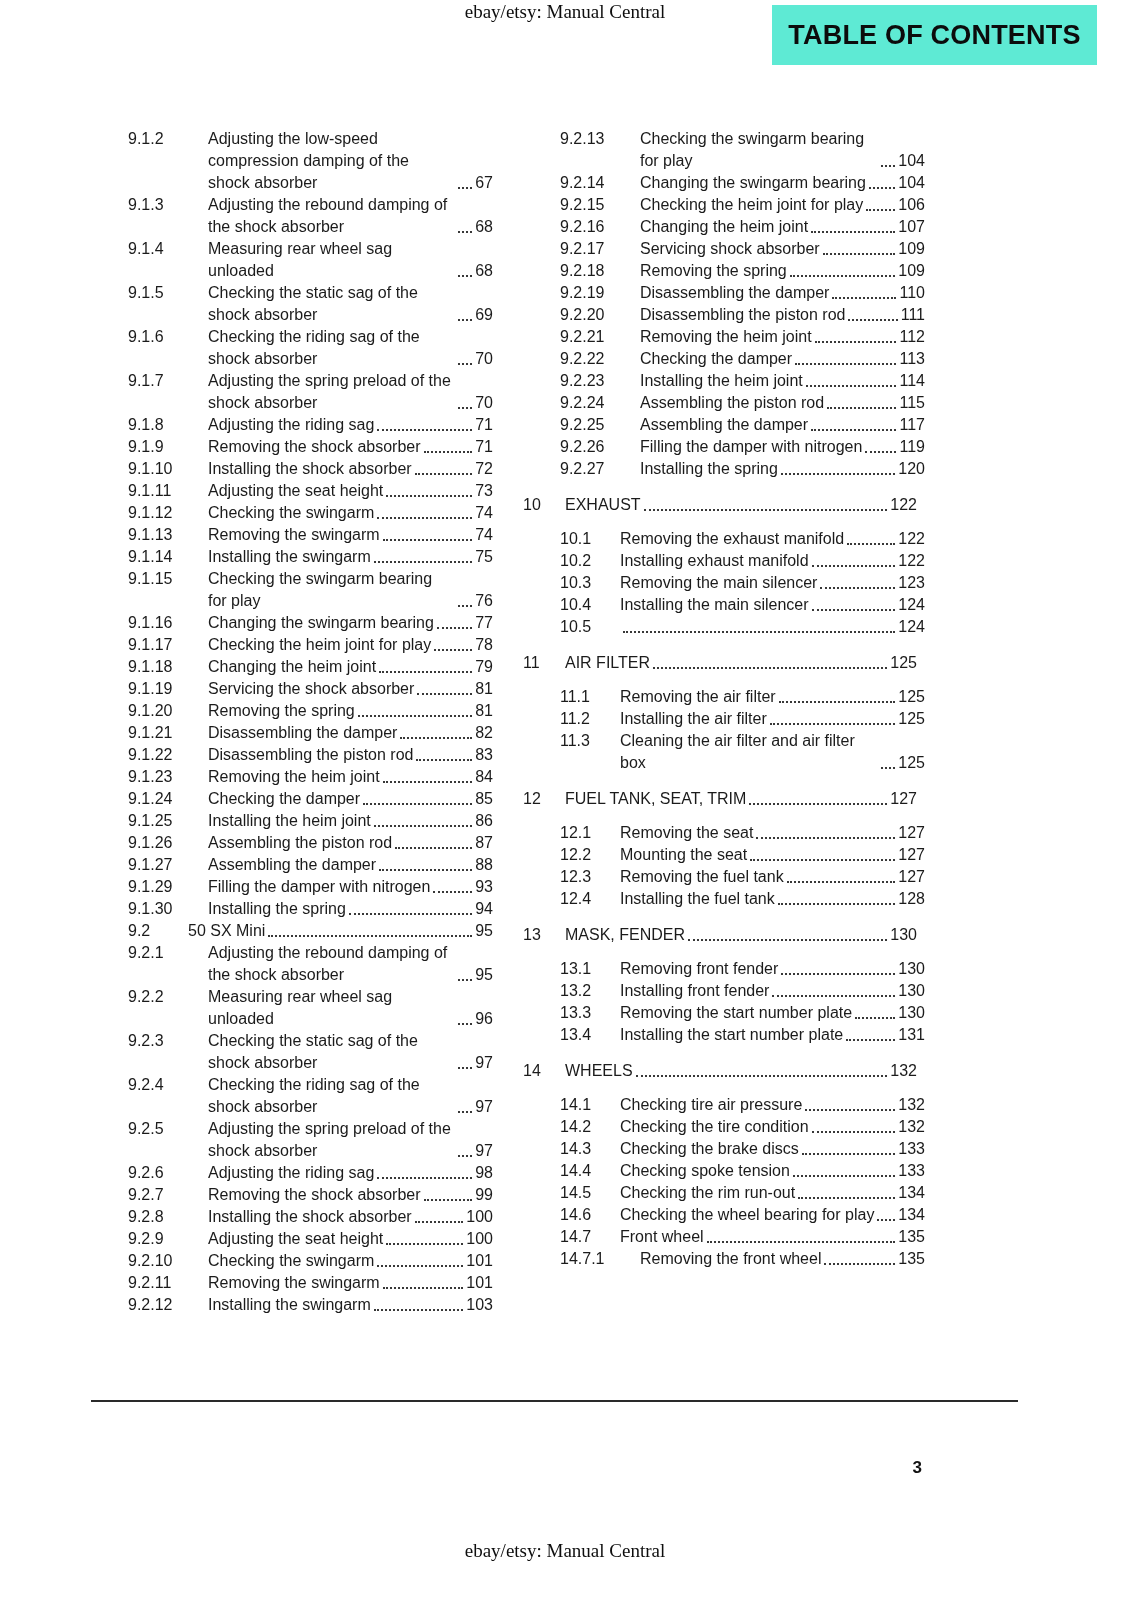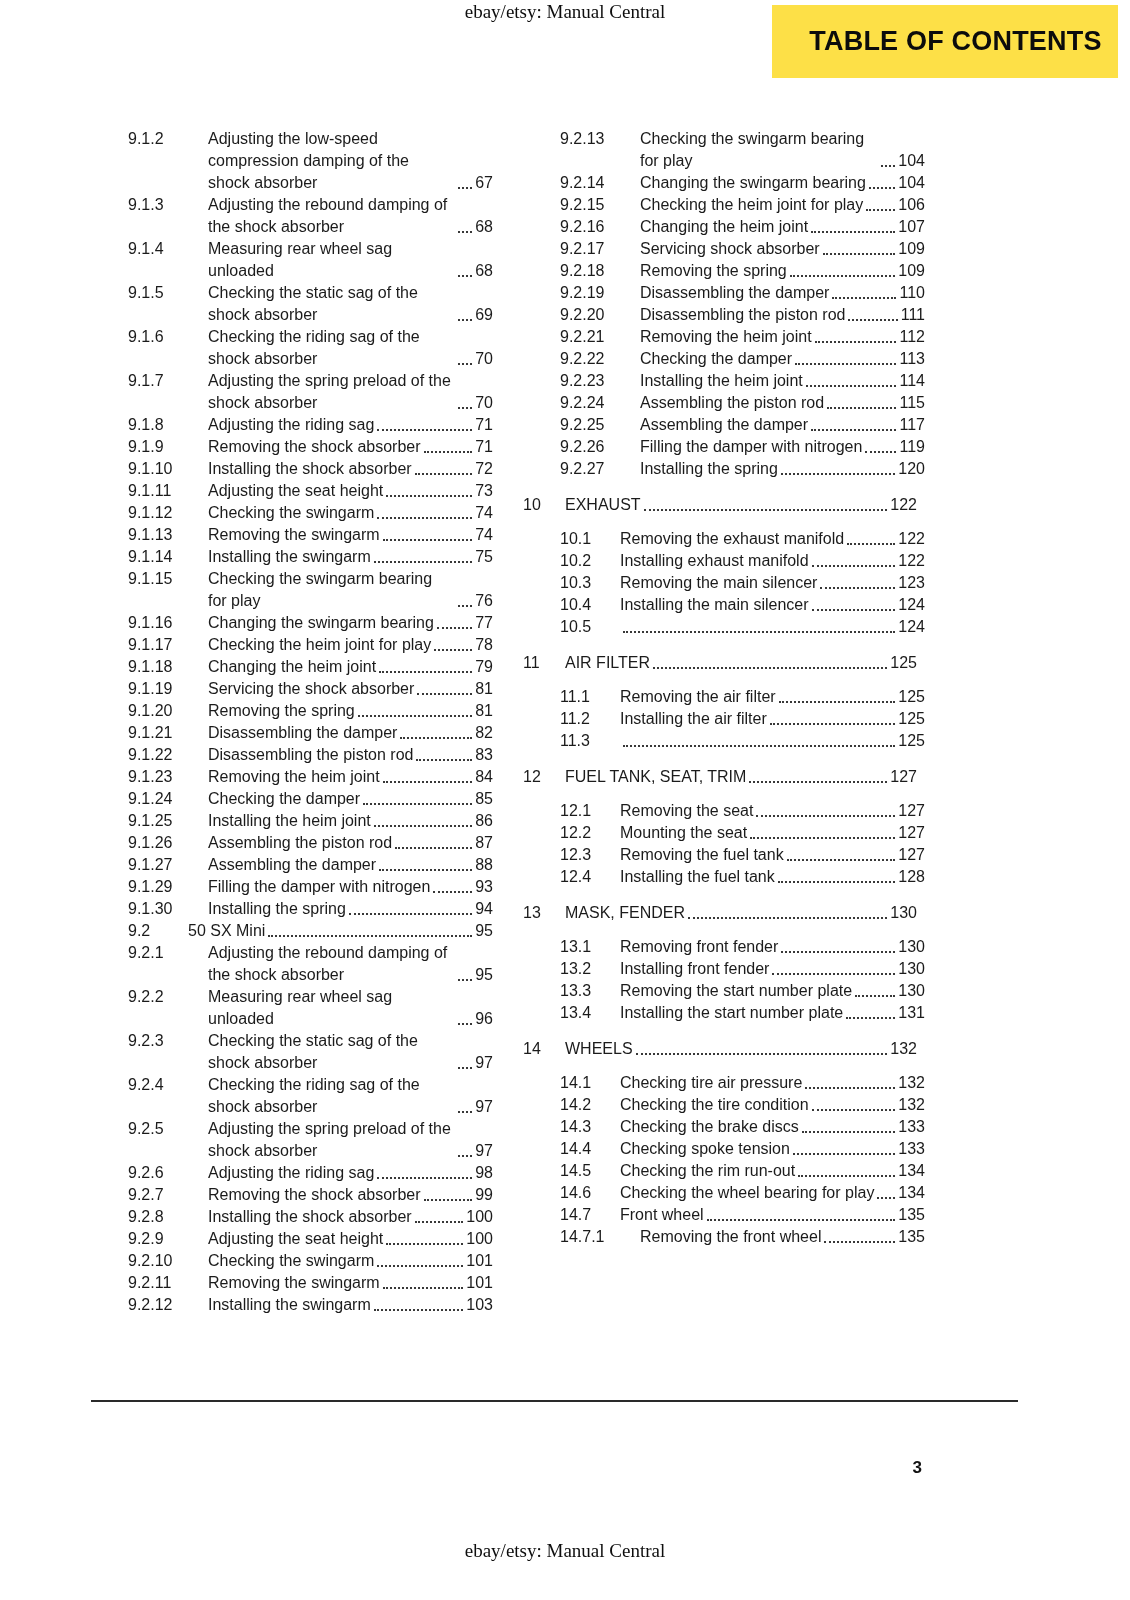--- a/index.html
+++ b/index.html
@@ -21,26 +21,25 @@
     color: #0e0e0e;
     font-family: Liberation Serif, serif;
   }
   .watermark.top { top: 1px; }
   .watermark.bottom { top: 1540px; }
   .toc-header-box {
     position: absolute;
     top: 5px;
     left: 772px;
     width: 325px;
-    height: 73px;
-    background: #fde047;
+    height: 60px;
+    background: #5eead4;
     display: flex;
     align-items: center;
     justify-content: center;
-    padding-left: 21px;
   }
   .toc-header-box .toc-header-title {
     font-size: 27px;
     font-weight: 800;
     letter-spacing: 0.2px;
     color: #0c0c0c;
     white-space: nowrap;
   }
   .toc-columns {
     position: absolute;
@@ -555,20 +554,21 @@
 
   <div class="toc-entry level-2">
     <span class="toc-num">11.2</span>
     <span class="toc-title">Installing the air filter</span>
     <span class="toc-dots"></span>
     <span class="toc-page">125</span>
   </div>
 
   <div class="toc-entry level-2">
     <span class="toc-num">11.3</span>
+    <span class="toc-title">Cleaning the air filter and air filter box</span>
     <span class="toc-dots"></span>
     <span class="toc-page">125</span>
   </div>
 
   <div class="toc-entry level-1">
     <span class="toc-num">12</span>
     <span class="toc-title">FUEL TANK, SEAT, TRIM</span>
     <span class="toc-dots"></span>
     <span class="toc-page">127</span>
   </div>

